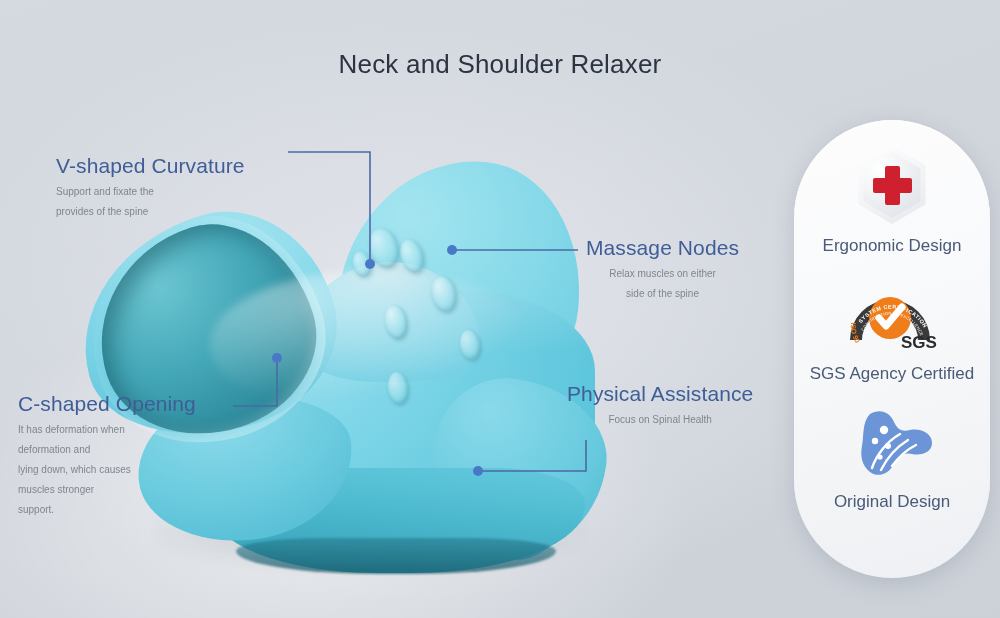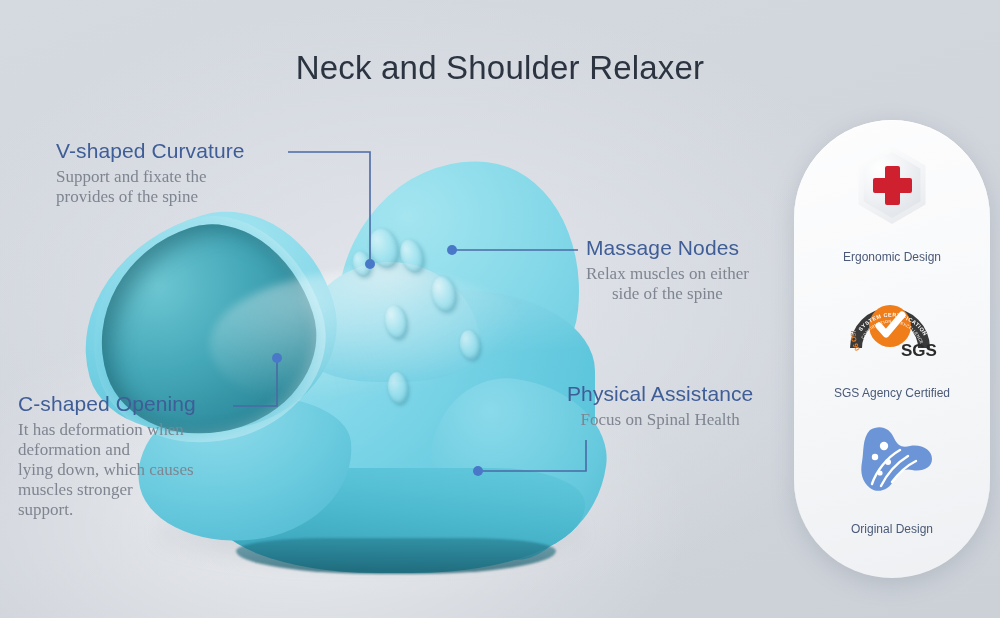--- a/index.html
+++ b/index.html
@@ -24,21 +24,21 @@
       linear-gradient(160deg, #d5d9e0 0%, #d1d5dc 45%, #ccd1d8 100%);
     overflow: hidden;
   }
 
   
   #page-title {
     position: absolute;
     left: 0; top: 49px;
     width: 1000px;
     text-align: center;
-    font-size: 33px;
+    font-size: 26px;
     font-weight: 400;
     letter-spacing: 0.2px;
     color: #2b3440;
   }
 
   
   #product {
     position: absolute;
     left: 60px; top: 150px;
     width: 560px; height: 430px;
@@ -161,26 +161,25 @@
   
   .callout { position: absolute; }
   .callout .heading {
     font-size: 21px;
     color: #3f5d96;
     white-space: nowrap;
     letter-spacing: 0.1px;
   }
   .callout .body {
     margin-top: 4px;
-    font-size: 17px;
+    font-size: 10px;
     line-height: 20px;
     color: #7f8590;
-    font-family: Liberation Serif, serif;
-  }
-  #callout-v { left: 56px; top: 139px; }
+  }
+  #callout-v { left: 56px; top: 154px; }
   #callout-c { left: 18px; top: 392px; }
   #callout-m { left: 586px; top: 236px; }
   #callout-p { left: 567px; top: 382px; }
   #callout-m .body, #callout-p .body { text-align: center; }
 
   
   #connectors { position: absolute; left:0; top:0; width:1000px; height:618px; }
 
   
   #cert-panel {
@@ -195,23 +194,23 @@
     align-items: center;
     padding-top: 26px;
   }
   .cert-item {
     width: 100%;
     display: flex;
     flex-direction: column;
     align-items: center;
   }
   .cert-label {
-    font-size: 12px;
+    font-size: 17px;
     color: #4a5a78;
-    margin-top: 26px;
+    margin-top: 12px;
     white-space: nowrap;
   }
   .cert-gap { height: 22px; }
 
   
   .hex-badge {
     position: relative;
     width: 78px; height: 78px;
   }
   .hex-shape {

